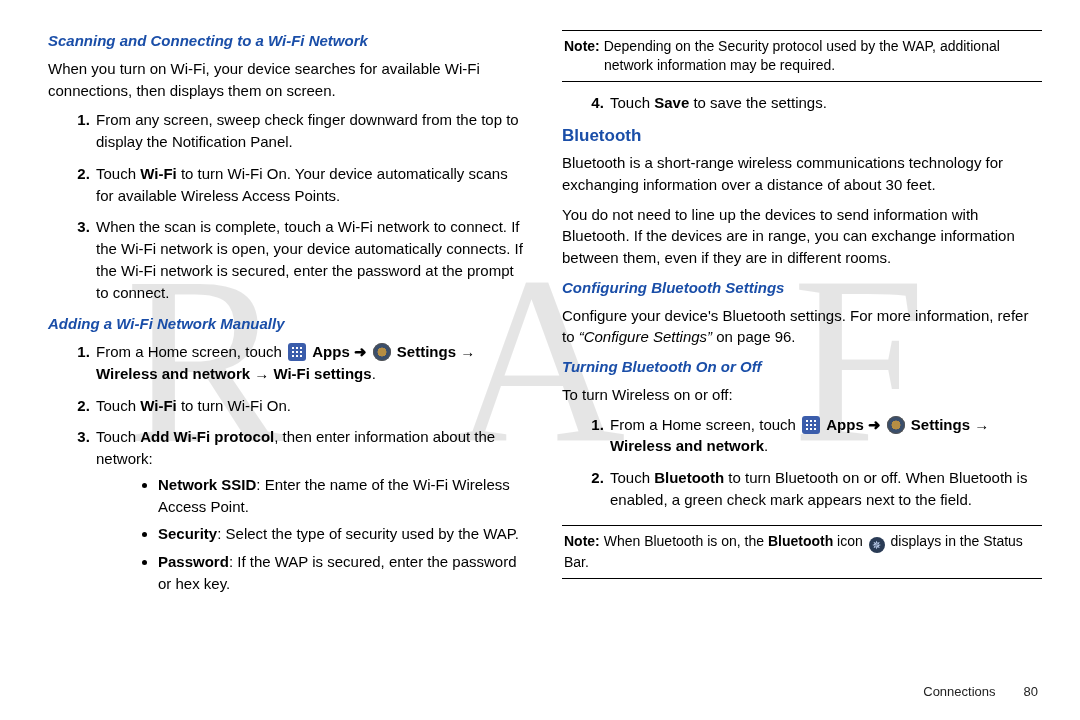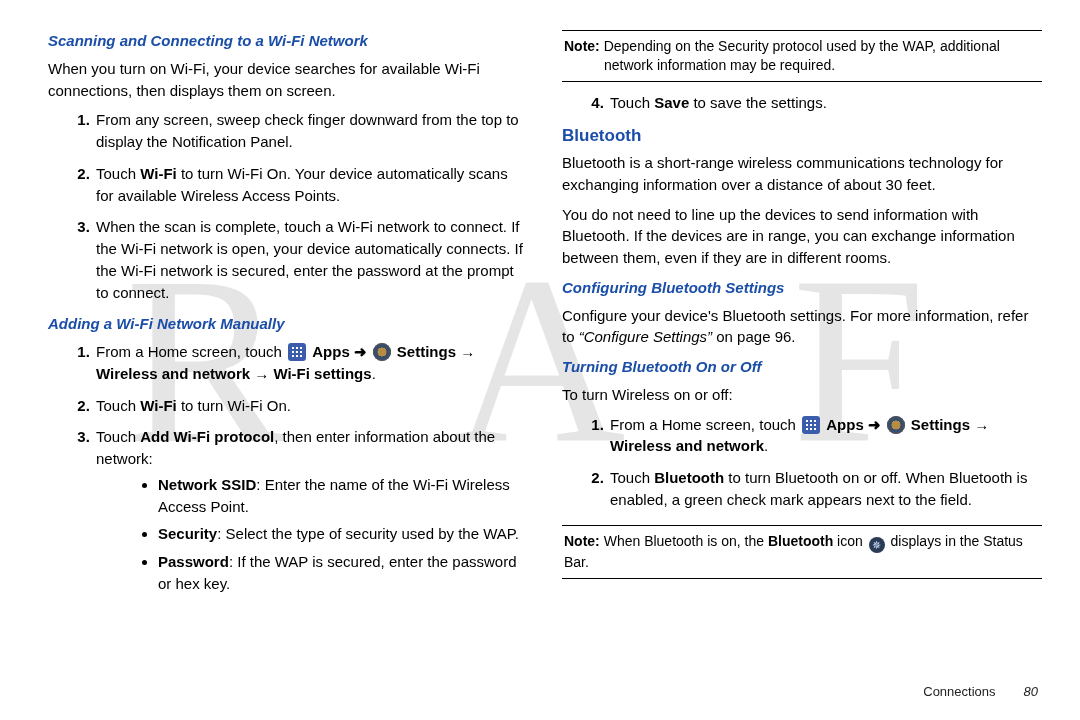--- a/index.html
+++ b/index.html
@@ -137,21 +137,21 @@
     bottom: 18px;
     right: 42px;
     font-size: 13px;
     color: #222;
     display: flex;
     gap: 28px;
     align-items: baseline;
     z-index: 1;
     text-align: right;
   }
-  .footer .pn { font-weight: normal; font-style: italic; }
+  .footer .pn { font-weight: normal; }
   .ref-italic { font-style: italic; }
 </style>
 </head>
 <body>
 
 <div class="watermark">D R A F T</div>
 
 <div class="page">
 
   <div class="col">

